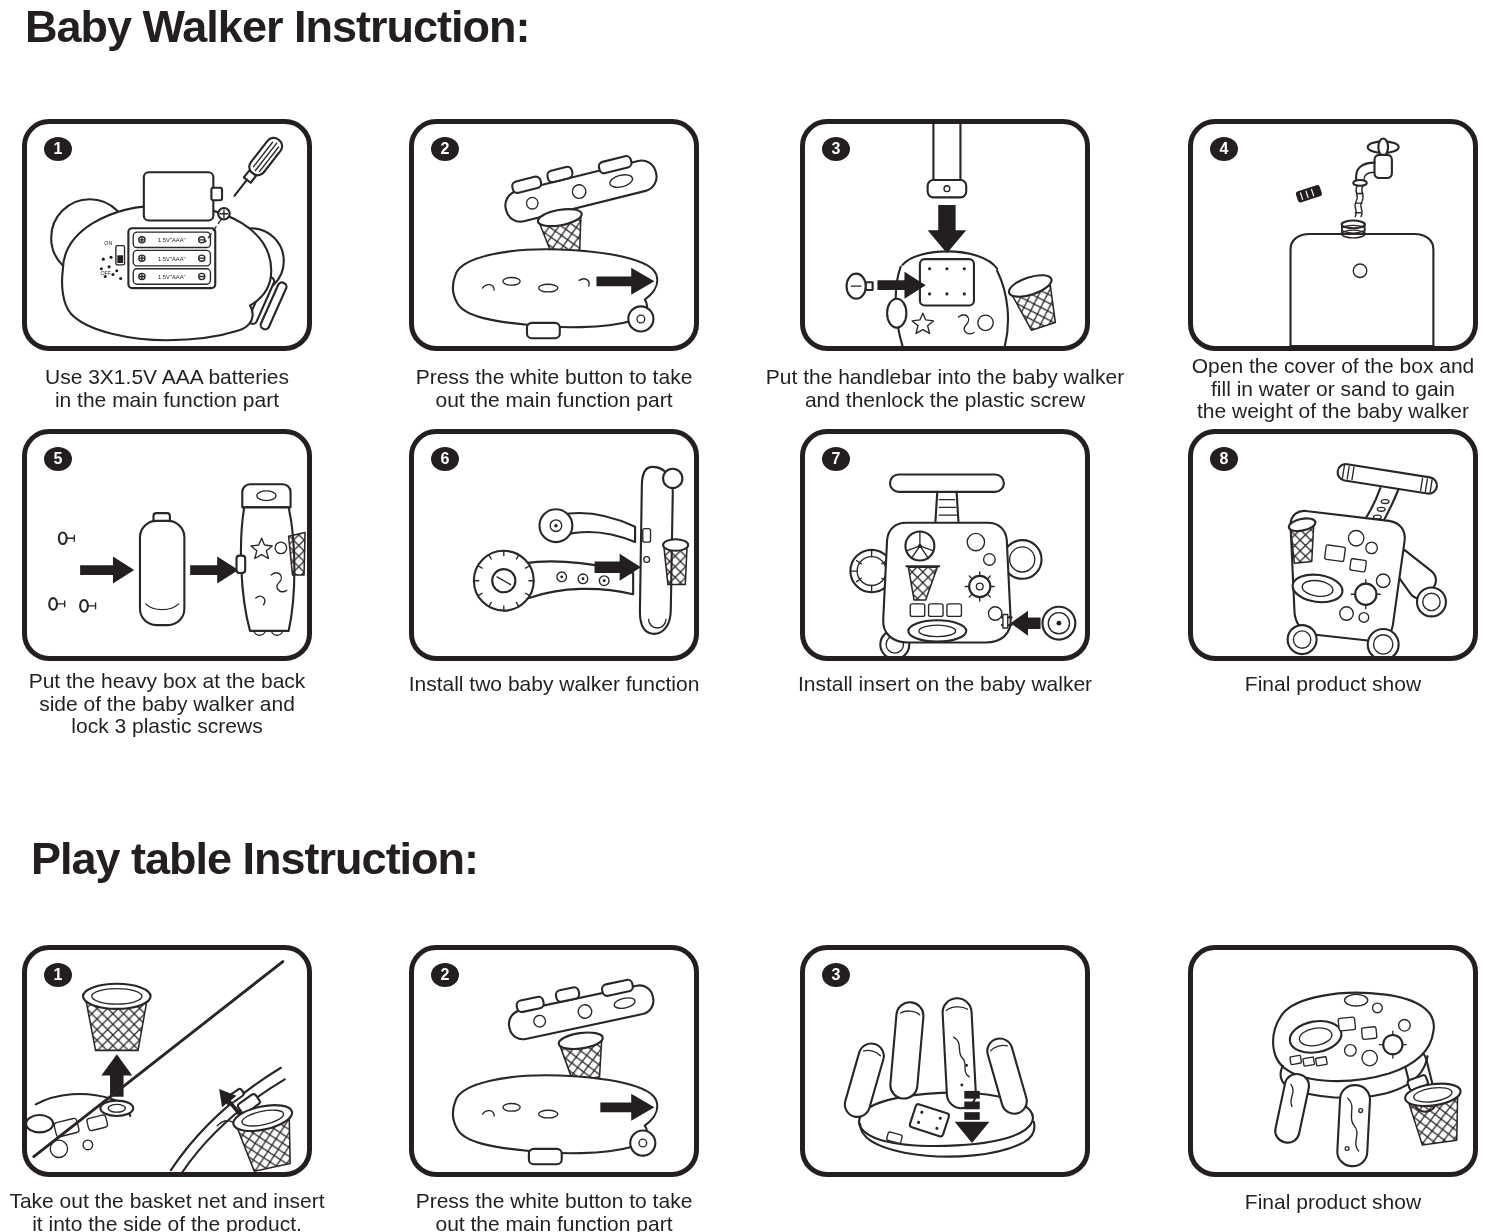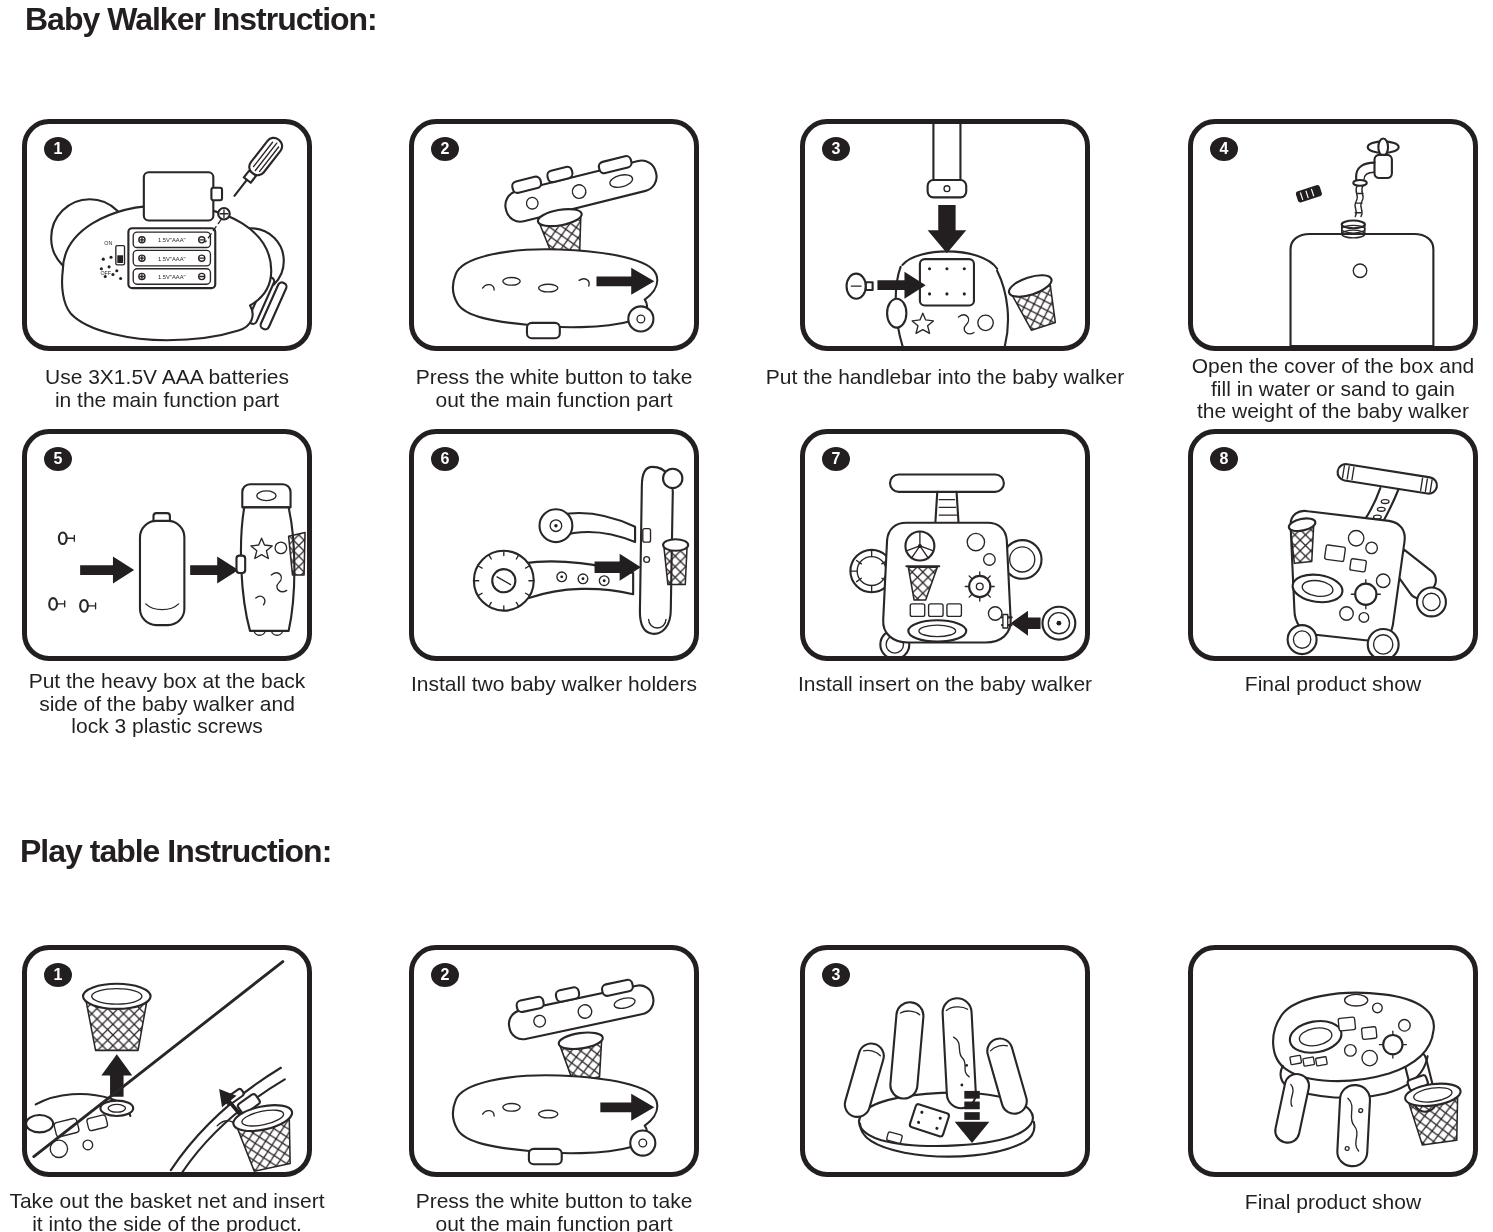--- a/index.html
+++ b/index.html
@@ -1,21 +1,21 @@
 <!DOCTYPE html>
 <html><head>
 <meta charset="utf-8">
 <style>
   :root{ --ink:#231f20; --line:#2a2526; }
   *{ margin:0; padding:0; box-sizing:border-box; }
   html,body{ background:#fff; }
   body{ width:1493px; height:1232px; overflow:hidden; position:relative;
         font-family:"Liberation Sans", sans-serif; color:var(--ink); }
   .sheet{ position:absolute; inset:0; background:#fff; }
-  .title{ position:absolute; font-weight:bold; font-size:32px; letter-spacing:-1px;
+  .title{ position:absolute; font-weight:bold; font-size:45px; letter-spacing:-1px;
           line-height:1.05; color:var(--ink); white-space:nowrap; }
   .panel{ position:absolute; width:290px; height:232px; background:#fff;
           border:5px solid var(--ink); border-radius:27px; overflow:hidden; }
   .panel svg{ position:absolute; left:0; top:0; width:100%; height:100%; }
   .badge{ position:absolute; left:17px; top:13px; width:28px; height:24px;
           background:var(--ink); border-radius:50%; color:#fff; font-weight:bold;
           font-size:16px; line-height:24px; text-align:center; z-index:2; }
   .caption{ position:absolute; width:420px; text-align:center; font-size:21px;
             line-height:22.5px; color:var(--ink); }
   
@@ -355,42 +355,43 @@
   <div class="caption" style="left:-43px; top:366px;">
     <div>Use 3X1.5V AAA batteries</div>
     <div>in the main function part</div>
   </div>
   <div class="caption" style="left:344px; top:366px;">
     <div>Press the white button to take</div>
     <div>out the main function part</div>
   </div>
   <div class="caption" style="left:735px; top:366px;">
     <div>Put the handlebar into the baby walker</div>
+    <div>and thenlock the plastic screw</div>
   </div>
   <div class="caption" style="left:1123px; top:355px;">
     <div>Open the cover of the box and</div>
     <div>fill in water or sand to gain</div>
     <div>the weight of the baby walker</div>
   </div>
   <div class="caption" style="left:-43px; top:670px;">
     <div>Put the heavy box at the back</div>
     <div>side of the baby walker and</div>
     <div>lock 3 plastic screws</div>
   </div>
   <div class="caption" style="left:344px; top:673px;">
-    <div>Install two baby walker holders</div>
+    <div>Install two baby walker function</div>
   </div>
   <div class="caption" style="left:735px; top:673px;">
     <div>Install insert on the baby walker</div>
   </div>
   <div class="caption" style="left:1123px; top:673px;">
     <div>Final product show</div>
   </div>
 
-  <h1 class="title" style="left:20px; top:835px;">Play table Instruction:</h1>
+  <h1 class="title" style="left:31px; top:835px;">Play table Instruction:</h1>
 
   <div class="panel" style="left:22px; top:945px;">
     <div class="badge">1</div>
     <svg viewBox="0 0 288 230">
       <g>
         <path class="o" d="M8,160 C30,148 60,146 86,154 C98,158 104,164 106,172"></path>
         <rect class="d w" transform="rotate(-14 42 184)" x="28" y="176" width="24" height="15" rx="3"></rect>
         <rect class="d w" transform="rotate(-14 74 180)" x="62" y="172" width="20" height="13" rx="3"></rect>
         <ellipse class="o" cx="12" cy="180" rx="14" ry="9"></ellipse>
         <circle class="d" cx="32" cy="206" r="9"></circle>

